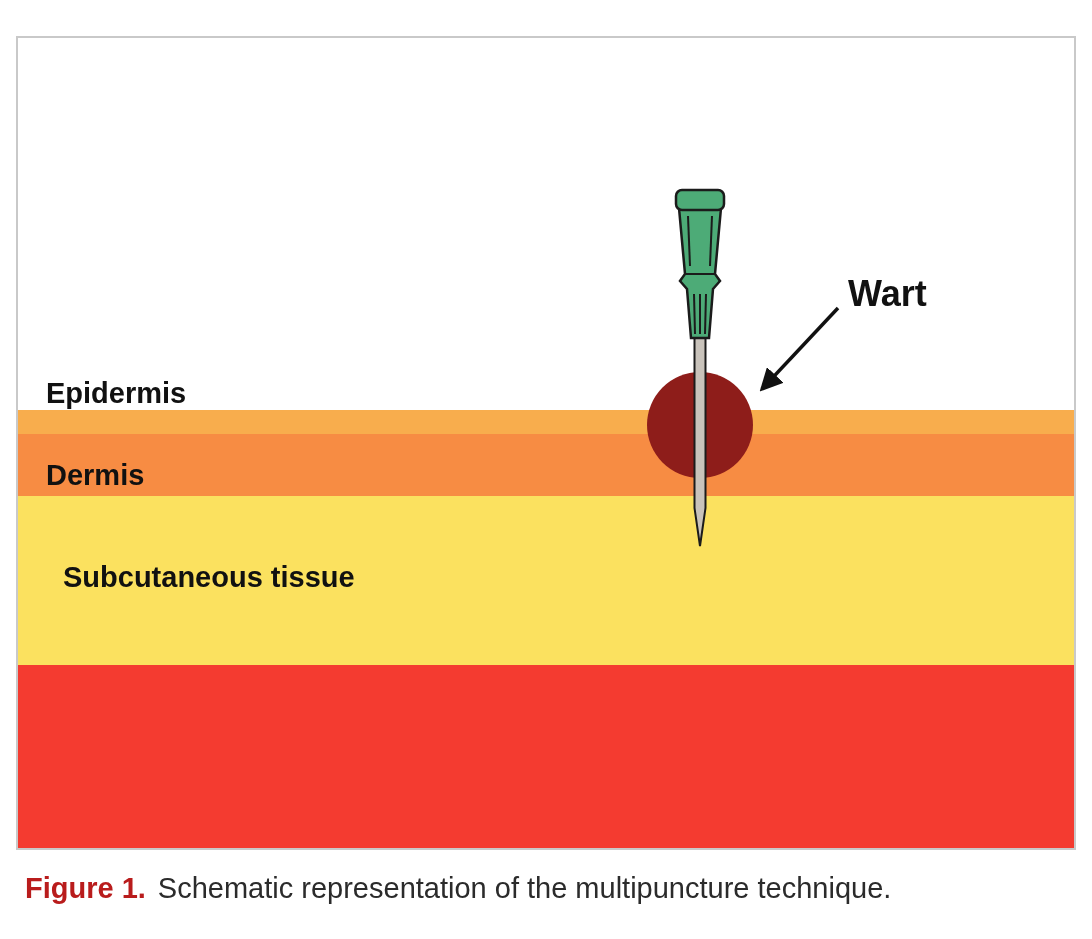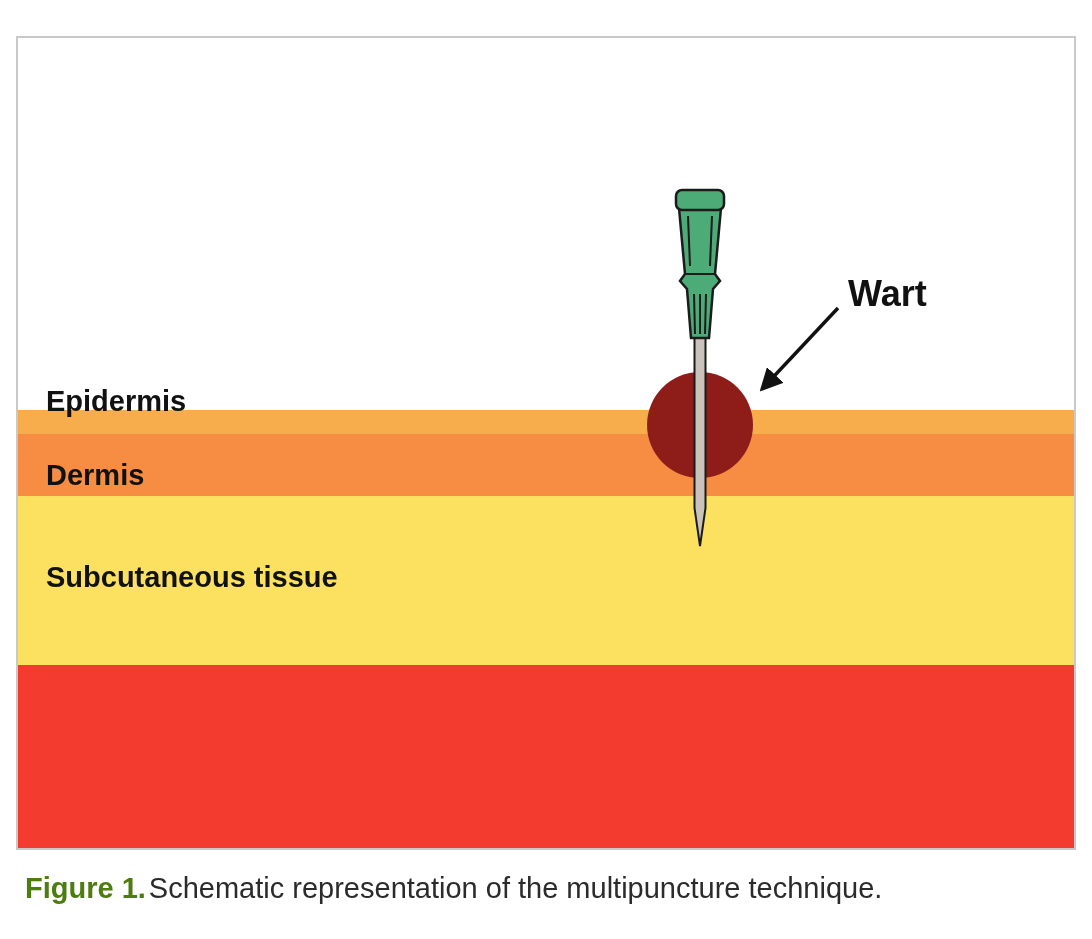--- a/index.html
+++ b/index.html
@@ -43,38 +43,38 @@
     pointer-events: none;
   }
   .lbl {
     position: absolute;
     font-weight: 700;
     color: #111111;
     font-size: 29px;
     line-height: 1.1;
     white-space: nowrap;
   }
-  .lbl-epidermis { left: 28px; top: 348px; }
+  .lbl-epidermis { left: 28px; top: 340px; }
   .lbl-dermis    { left: 28px; top: 422px; }
-  .lbl-subcut    { left: 28px; top: 524px; }
+  .lbl-subcut    { left: 45px; top: 524px; }
   .lbl-fascia    { left: 28px; top: 694px; }
   .lbl-wart      { left: 830px; top: 236px; font-size: 36px; }
   .caption {
     position: absolute;
     left: 25px;
     top: 872px;
     margin: 0;
     font-size: 29px;
     color: #2b2b2b;
     white-space: nowrap;
   }
   .caption .fig-num {
-    color: #4d7c0f;
+    color: #b91c1c;
     font-weight: 700;
-    margin-right: 3px;
+    margin-right: 12px;
   }
 </style>
 </head>
 <body>
 
 <div class="page">
 
   <figure class="diagram">
 
     <div class="layer band-epidermis"></div>

